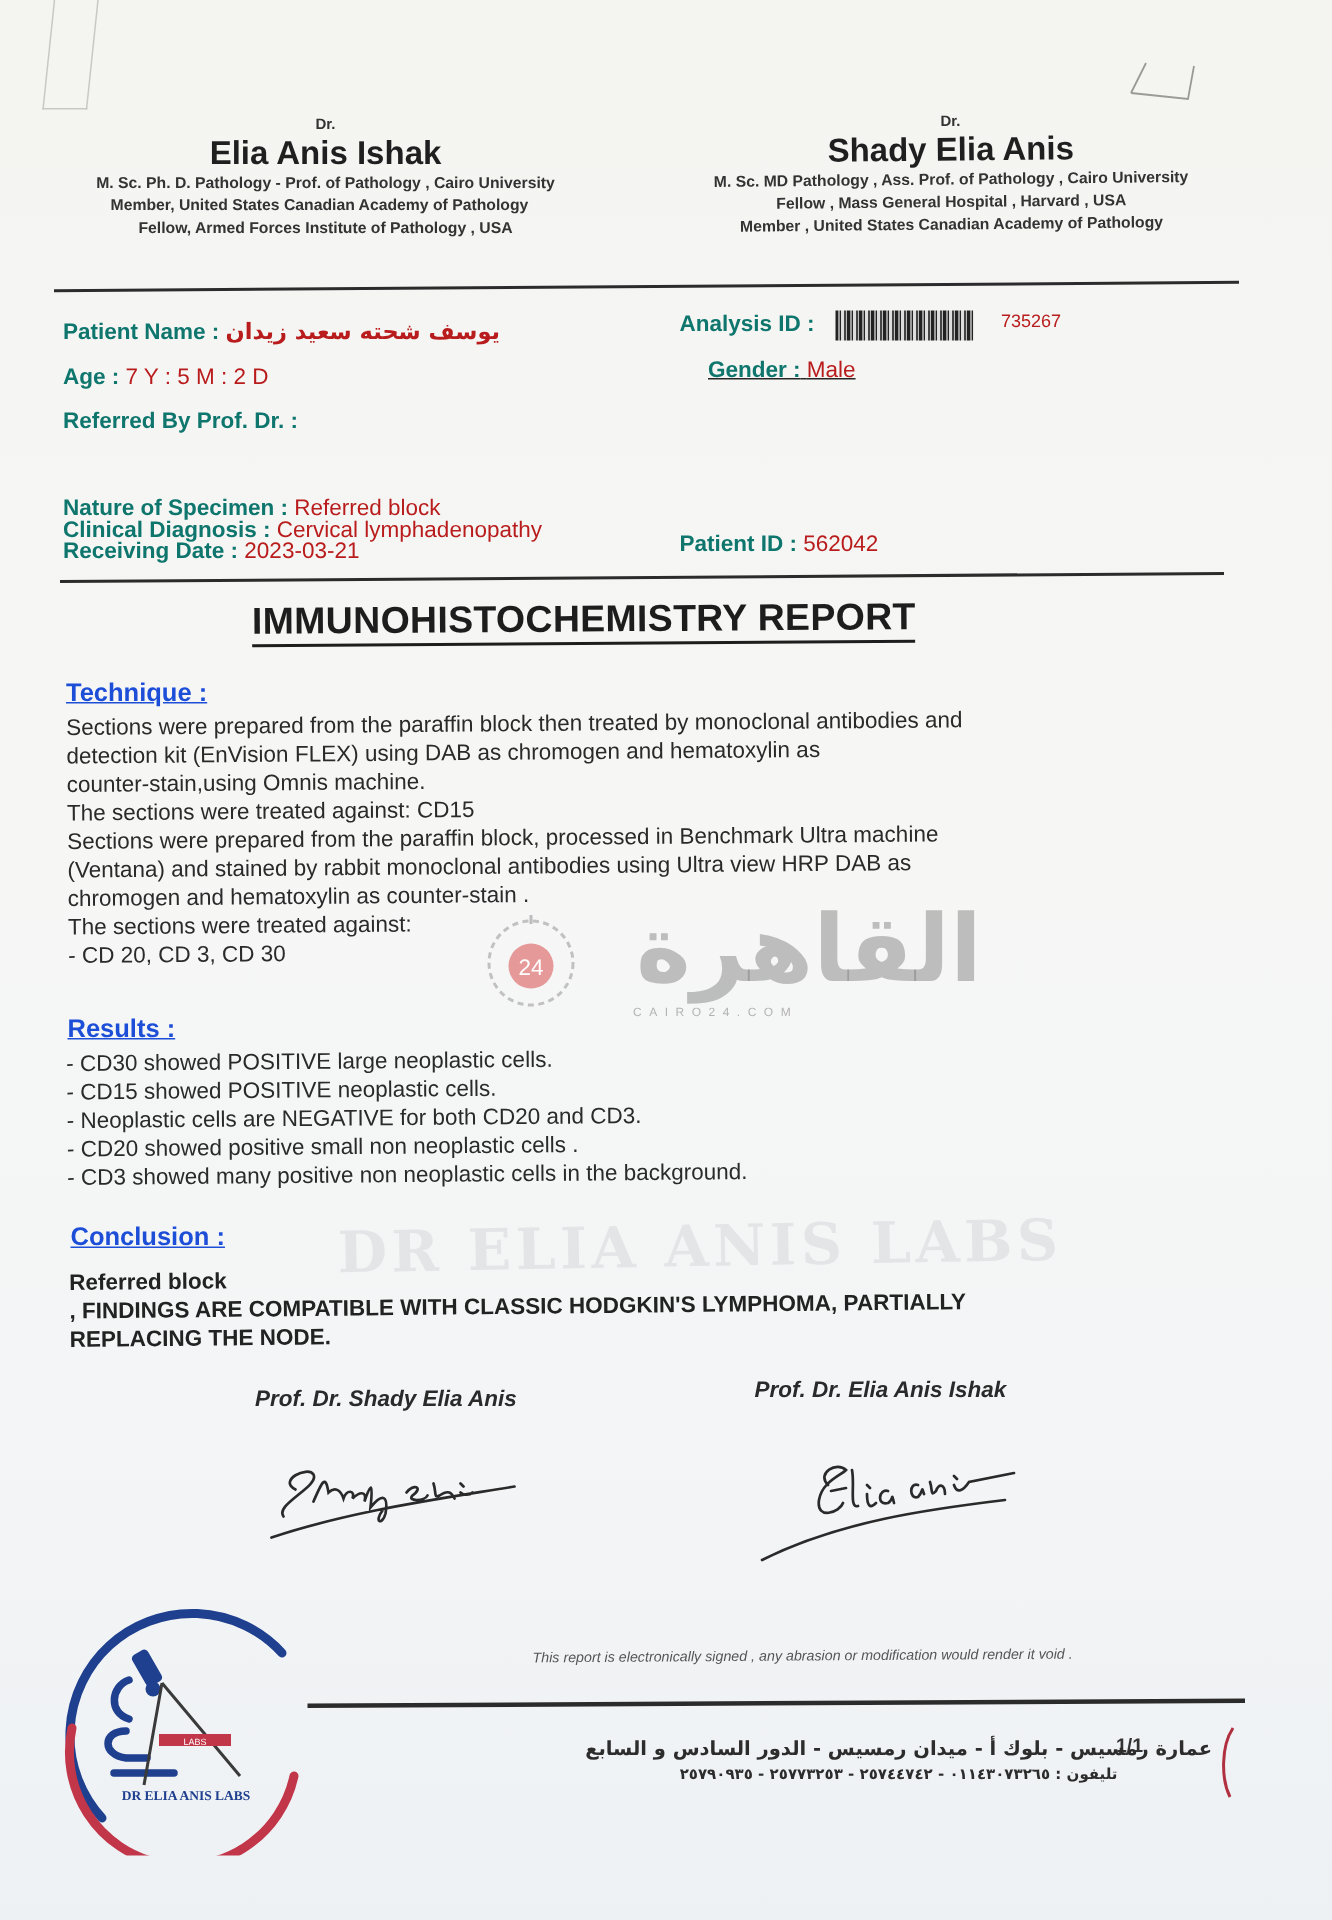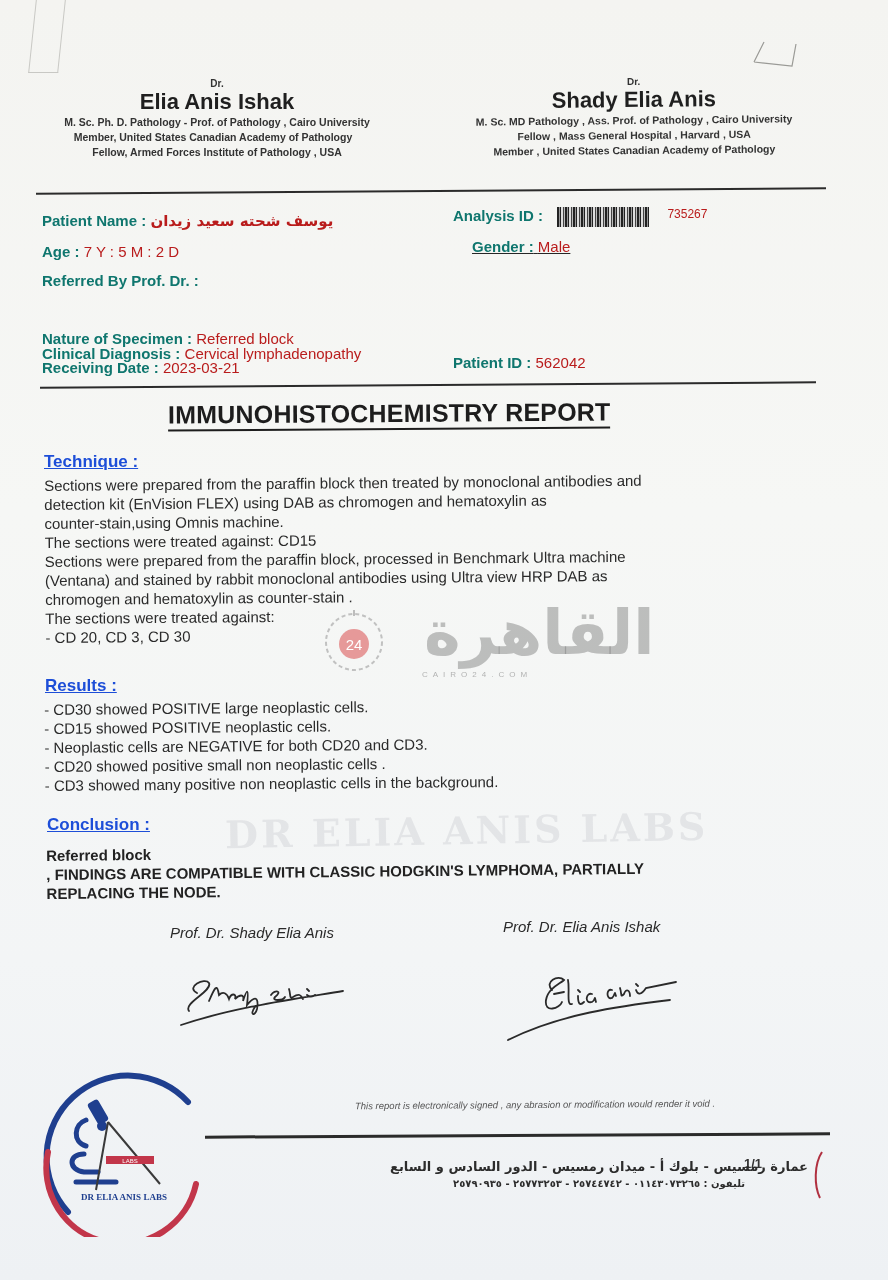--- a/index.html
+++ b/index.html
@@ -20,21 +20,21 @@
   .field .lbl { font-weight:bold; color:#0f766e; }
   .field .val { color:#b91c1c; }
   .title {
     position:absolute; top:398px; left:168px; font-size:25px; font-weight:bold; letter-spacing:0.2px;
     color:#1d1d1d; border-bottom:2.5px solid #1d1d1d; line-height:30px; transform:rotate(-0.4deg);
   }
   .section-h { position:absolute; font-size:17px; font-weight:bold; text-decoration:underline; color:#1d4ed8; }
   .body-text { position:absolute; left:44px; font-size:15px; line-height:19px; color:#2a2a2a; transform:rotate(-0.5deg); transform-origin:left top; }
   .body-text div { white-space:nowrap; }
   .concl { position:absolute; left:46px; top:846px; font-size:15px; line-height:19px; font-weight:bold; color:#222; transform:rotate(-0.6deg); transform-origin:left top; }
-  .signer { position:absolute; font-size:15px; font-style:italic; font-weight:normal; color:#2a2a2a; }
+  .signer { position:absolute; font-size:15px; font-style:italic; font-weight:bold; color:#2a2a2a; }
   .watermark-labs { position:absolute; left:225px; top:808px; font-family:"DejaVu Serif", serif; font-size:38px; font-weight:bold; color:rgba(110,110,120,0.12); letter-spacing:3px; transform:rotate(-1deg); }
   .cairo-wm { position:absolute; left:322px; top:602px; }
   .cairo-wm .ar { position:absolute; left:66px; top:-6px; font-size:62px; font-weight:bold; color:rgba(120,120,120,0.45); font-family:"DejaVu Sans", sans-serif; white-space:nowrap;margin-left:36px; }
   .cairo-wm .en { position:absolute; left:100px; top:68px; font-size:8px; letter-spacing:5px; color:rgba(150,150,150,0.7); white-space:nowrap; }
   .notice { position:absolute; left:355px; top:1099px; font-size:9.5px; font-style:italic; color:#555; white-space:nowrap; transform:rotate(-0.4deg); }
   .pagenum { position:absolute; left:744px; top:1156px; font-size:13px; font-weight:bold; color:#333; }
   .address { position:absolute; right:80px; top:1158px; direction:rtl; text-align:center; font-size:13px; font-weight:bold; color:#2c2c2c; line-height:17px; font-family:"DejaVu Sans", sans-serif; }
   .address .phone { font-size:10px; }
   .barcode { display:inline-block; vertical-align:middle; height:20px; width:92px;
     background: repeating-linear-gradient(90deg,#222 0 2px,#999 2px 3px,#222 3px 4px,#ddd 4px 6px,#444 6px 7px,#bbb 7px 8px);

